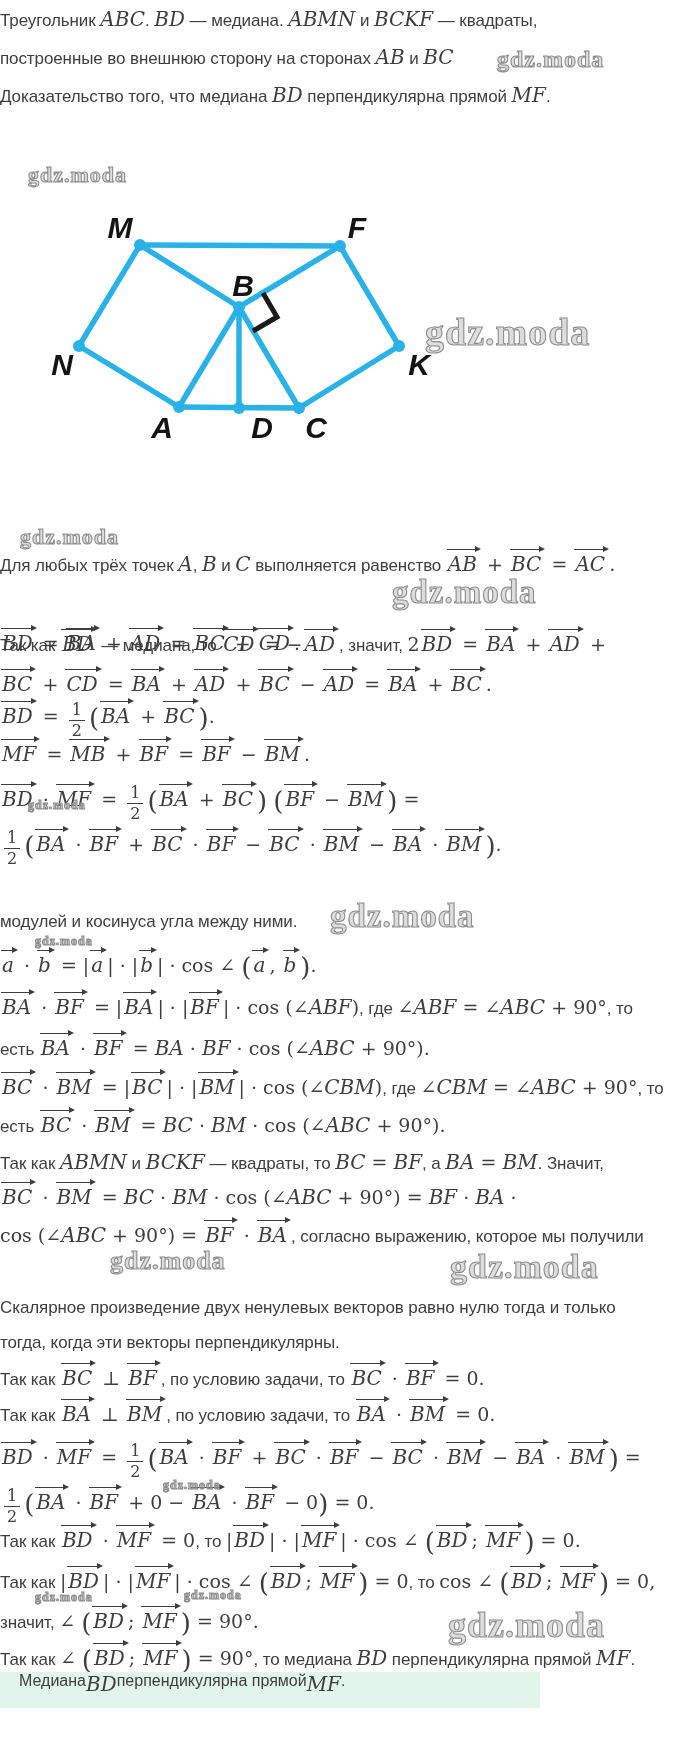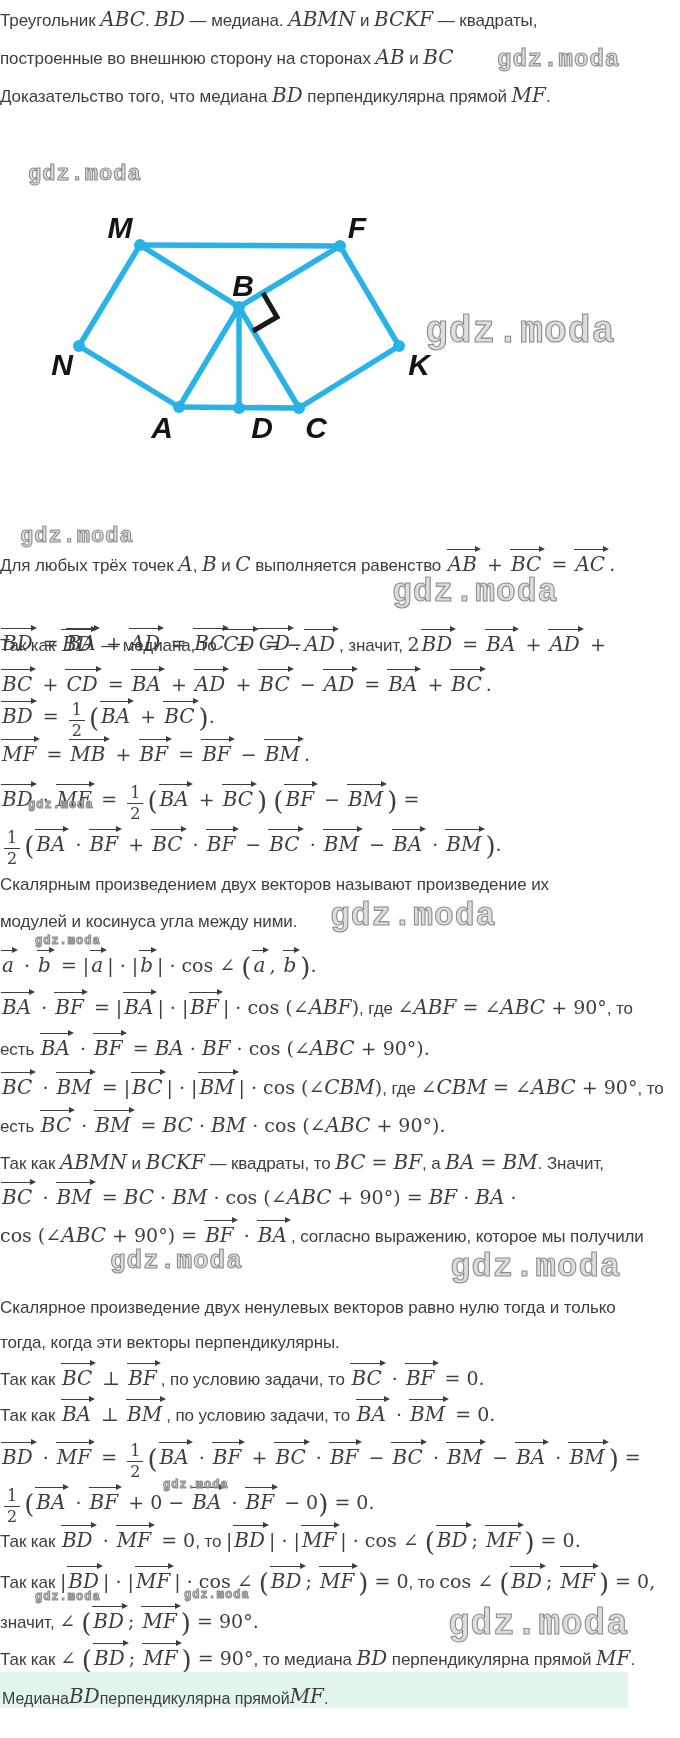--- a/index.html
+++ b/index.html
@@ -30,27 +30,27 @@
     border-left:6px solid #3e3e3e;border-top:3.5px solid transparent;border-bottom:3.5px solid transparent;
   }
   .p{font-family:"DejaVu Serif",serif;font-size:26px;vertical-align:-4px;letter-spacing:0;}
   .fr{
     display:inline-block;text-align:center;font-family:"DejaVu Serif",serif;
     font-size:16px;line-height:1.12;vertical-align:-13px;margin:0 4px;letter-spacing:0;
   }
   .fr .n{display:block;border-bottom:1.4px solid #3e3e3e;padding:0 3px 1px;}
   .fr .d{display:block;padding-top:1px;}
   .wm{
-    position:absolute;font-family:Liberation Mono, monospace;font-weight:bold;
+    position:absolute;font-family:Liberation Serif, serif;font-weight:bold;
     color:rgba(180,180,180,0.45);-webkit-text-stroke:1.1px #8d8d8d;
     letter-spacing:1px;white-space:nowrap;z-index:5;
   }
   .band{
-    position:absolute;left:0;width:628px;display:flex;align-items:flex-end;
-    padding-left:2px;box-sizing:border-box;
+    position:absolute;left:0;width:540px;display:flex;align-items:flex-start;
+    padding-left:19px;box-sizing:border-box;
   }
   #figure-svg{position:absolute;left:0;top:0;z-index:1;}
   #proof{position:absolute;left:0;top:0;width:680px;height:1738px;}
 </style>
 </head>
 <body>
 
 <svg id="figure-svg" width="680" height="470" viewBox="0 0 680 470">
     <line x1="140" y1="245" x2="340" y2="246" stroke="#29b2e8" stroke-width="5.5" stroke-linecap="round"></line>
     <line x1="140" y1="245" x2="79" y2="346" stroke="#29b2e8" stroke-width="5.5" stroke-linecap="round"></line>
@@ -87,21 +87,20 @@
     <div class="line" style="top: 44px;"><span class="t">построенные во внешнюю сторону на сторонах </span><span class="m">AB</span><span class="t"> и </span><span class="m">BC</span></div>
     <div class="line" style="top: 82px;"><span class="t">Доказательство того, что медиана </span><span class="m">BD</span><span class="t"> перпендикулярна прямой </span><span class="m">MF</span><span class="t">.</span></div>
     <div class="line" style="top: 551px;"><span class="t">Для любых трёх точек </span><span class="m">A</span><span class="t">, </span><span class="m">B</span><span class="t"> и </span><span class="m">C</span><span class="t"> выполняется равенство </span><span class="v">AB</span><span class="r"> + </span><span class="v">BC</span><span class="r"> = </span><span class="v">AC</span><span class="r">.</span></div>
     <div class="line" style="top: 591px; margin-top: 39px;"><span class="v">BD</span><span class="r"> = </span><span class="v">BA</span><span class="r"> + </span><span class="v">AD</span><span class="r"> = </span><span class="v">BC</span><span class="r"> + </span><span class="v">CD</span><span class="r">.</span></div>
     <div class="line" style="top: 631px;"><span class="t">Так как </span><span class="v">BD</span><span class="t"> — медиана, то </span><span class="v">CD</span><span class="r"> = −</span><span class="v">AD</span><span class="t">, значит, </span><span class="r">2</span><span class="v">BD</span><span class="r"> = </span><span class="v">BA</span><span class="r"> + </span><span class="v">AD</span><span class="r"> +</span></div>
     <div class="line" style="top: 671px;"><span class="v">BC</span><span class="r"> + </span><span class="v">CD</span><span class="r"> = </span><span class="v">BA</span><span class="r"> + </span><span class="v">AD</span><span class="r"> + </span><span class="v">BC</span><span class="r"> − </span><span class="v">AD</span><span class="r"> = </span><span class="v">BA</span><span class="r"> + </span><span class="v">BC</span><span class="r">.</span></div>
     <div class="line tall" style="top: 694px;"><span class="v">BD</span><span class="r"> = </span><span class="fr"><span class="n">1</span><span class="d">2</span></span><span class="p">(</span><span class="v">BA</span><span class="r"> + </span><span class="v">BC</span><span class="p">)</span><span class="r">.</span></div>
     <div class="line" style="top: 741px;"><span class="v">MF</span><span class="r"> = </span><span class="v">MB</span><span class="r"> + </span><span class="v">BF</span><span class="r"> = </span><span class="v">BF</span><span class="r"> − </span><span class="v">BM</span><span class="r">.</span></div>
     <div class="line tall" style="top: 777px;"><span class="v">BD</span><span class="r"> · </span><span class="v">MF</span><span class="r"> = </span><span class="fr"><span class="n">1</span><span class="d">2</span></span><span class="p">(</span><span class="v">BA</span><span class="r"> + </span><span class="v">BC</span><span class="p">)</span><span class="r"> </span><span class="p">(</span><span class="v">BF</span><span class="r"> − </span><span class="v">BM</span><span class="p">)</span><span class="r"> =</span></div>
     <div class="line tall" style="top: 822px;"><span class="fr"><span class="n">1</span><span class="d">2</span></span><span class="p">(</span><span class="v">BA</span><span class="r"> · </span><span class="v">BF</span><span class="r"> + </span><span class="v">BC</span><span class="r"> · </span><span class="v">BF</span><span class="r"> − </span><span class="v">BC</span><span class="r"> · </span><span class="v">BM</span><span class="r"> − </span><span class="v">BA</span><span class="r"> · </span><span class="v">BM</span><span class="p">)</span><span class="r">.</span></div>
-    <div class="line" style="top: 872px;"><span class="t">Скалярным произведением двух векторов называют произведение их</span></div>
     <div class="line" style="top: 909px;"><span class="t">модулей и косинуса угла между ними.</span></div>
     <div class="line" style="top: 952px;"><span class="v">a</span><span class="r"> · </span><span class="v">b</span><span class="r"> = |</span><span class="v">a</span><span class="r">| · |</span><span class="v">b</span><span class="r">| · cos ∠ </span><span class="p">(</span><span class="v">a</span><span class="r">, </span><span class="v">b</span><span class="p">)</span><span class="r">.</span></div>
     <div class="line" style="top: 994px;"><span class="v">BA</span><span class="r"> · </span><span class="v">BF</span><span class="r"> = |</span><span class="v">BA</span><span class="r">| · |</span><span class="v">BF</span><span class="r">| · cos (∠</span><span class="m">ABF</span><span class="r">)</span><span class="t">, где </span><span class="r">∠</span><span class="m">ABF</span><span class="r"> = ∠</span><span class="m">ABC</span><span class="r"> + 90°</span><span class="t">, то</span></div>
     <div class="line" style="top: 1035px;"><span class="t">есть </span><span class="v">BA</span><span class="r"> · </span><span class="v">BF</span><span class="r"> = </span><span class="m">BA</span><span class="r"> · </span><span class="m">BF</span><span class="r"> · cos (∠</span><span class="m">ABC</span><span class="r"> + 90°).</span></div>
     <div class="line" style="top: 1074px;"><span class="v">BC</span><span class="r"> · </span><span class="v">BM</span><span class="r"> = |</span><span class="v">BC</span><span class="r">| · |</span><span class="v">BM</span><span class="r">| · cos (∠</span><span class="m">CBM</span><span class="r">)</span><span class="t">, где </span><span class="r">∠</span><span class="m">CBM</span><span class="r"> = ∠</span><span class="m">ABC</span><span class="r"> + 90°</span><span class="t">, то</span></div>
     <div class="line" style="top: 1112px;"><span class="t">есть </span><span class="v">BC</span><span class="r"> · </span><span class="v">BM</span><span class="r"> = </span><span class="m">BC</span><span class="r"> · </span><span class="m">BM</span><span class="r"> · cos (∠</span><span class="m">ABC</span><span class="r"> + 90°).</span></div>
     <div class="line" style="top: 1149px;"><span class="t">Так как </span><span class="m">ABMN</span><span class="t"> и </span><span class="m">BCKF</span><span class="t"> — квадраты, то </span><span class="m">BC</span><span class="r"> = </span><span class="m">BF</span><span class="t">, а </span><span class="m">BA</span><span class="r"> = </span><span class="m">BM</span><span class="t">. Значит,</span></div>
     <div class="line" style="top: 1184px;"><span class="v">BC</span><span class="r"> · </span><span class="v">BM</span><span class="r"> = </span><span class="m">BC</span><span class="r"> · </span><span class="m">BM</span><span class="r"> · cos (∠</span><span class="m">ABC</span><span class="r"> + 90°) = </span><span class="m">BF</span><span class="r"> · </span><span class="m">BA</span><span class="r"> ·</span></div>
     <div class="line" style="top: 1222px;"><span class="r">cos (∠</span><span class="m">ABC</span><span class="r"> + 90°) = </span><span class="v">BF</span><span class="r"> · </span><span class="v">BA</span><span class="t">, согласно выражению, которое мы получили</span></div>
     <div class="line" style="top: 1295px;"><span class="t">Скалярное произведение двух ненулевых векторов равно нулю тогда и только</span></div>

